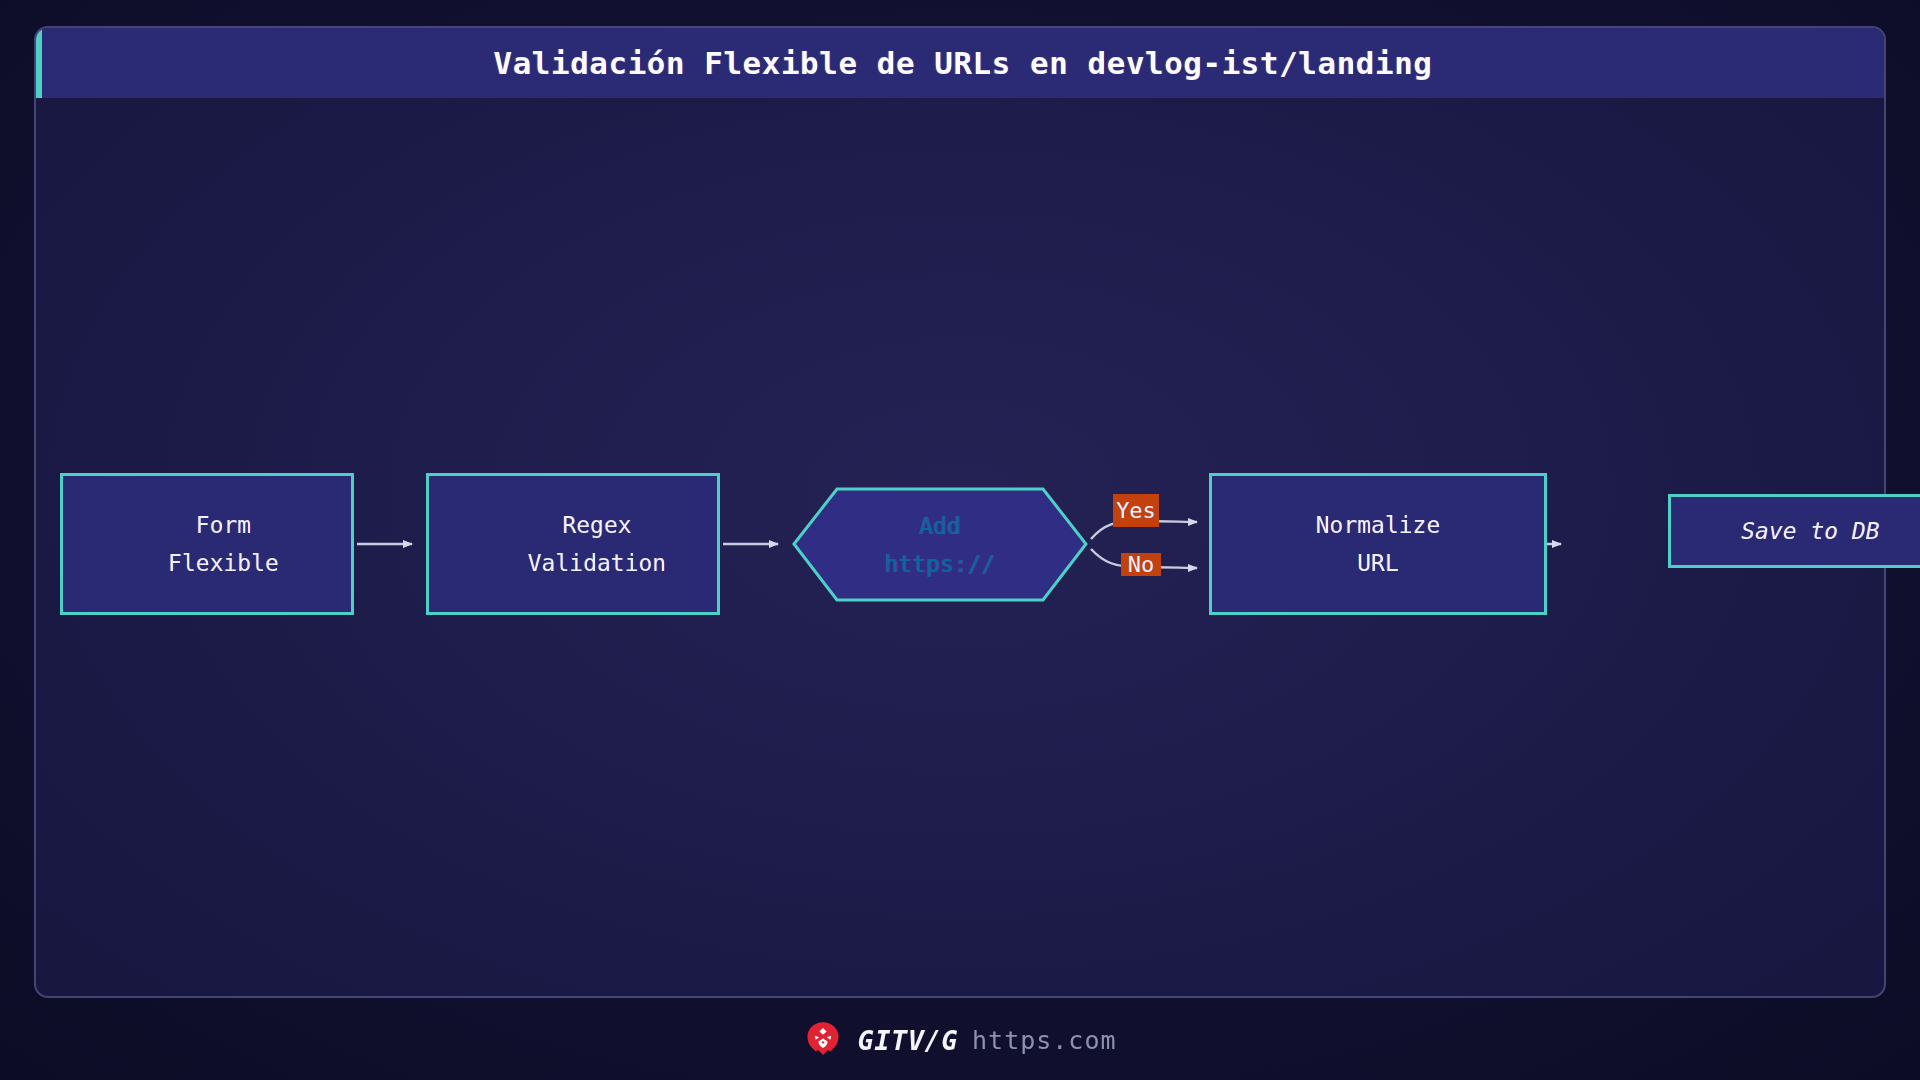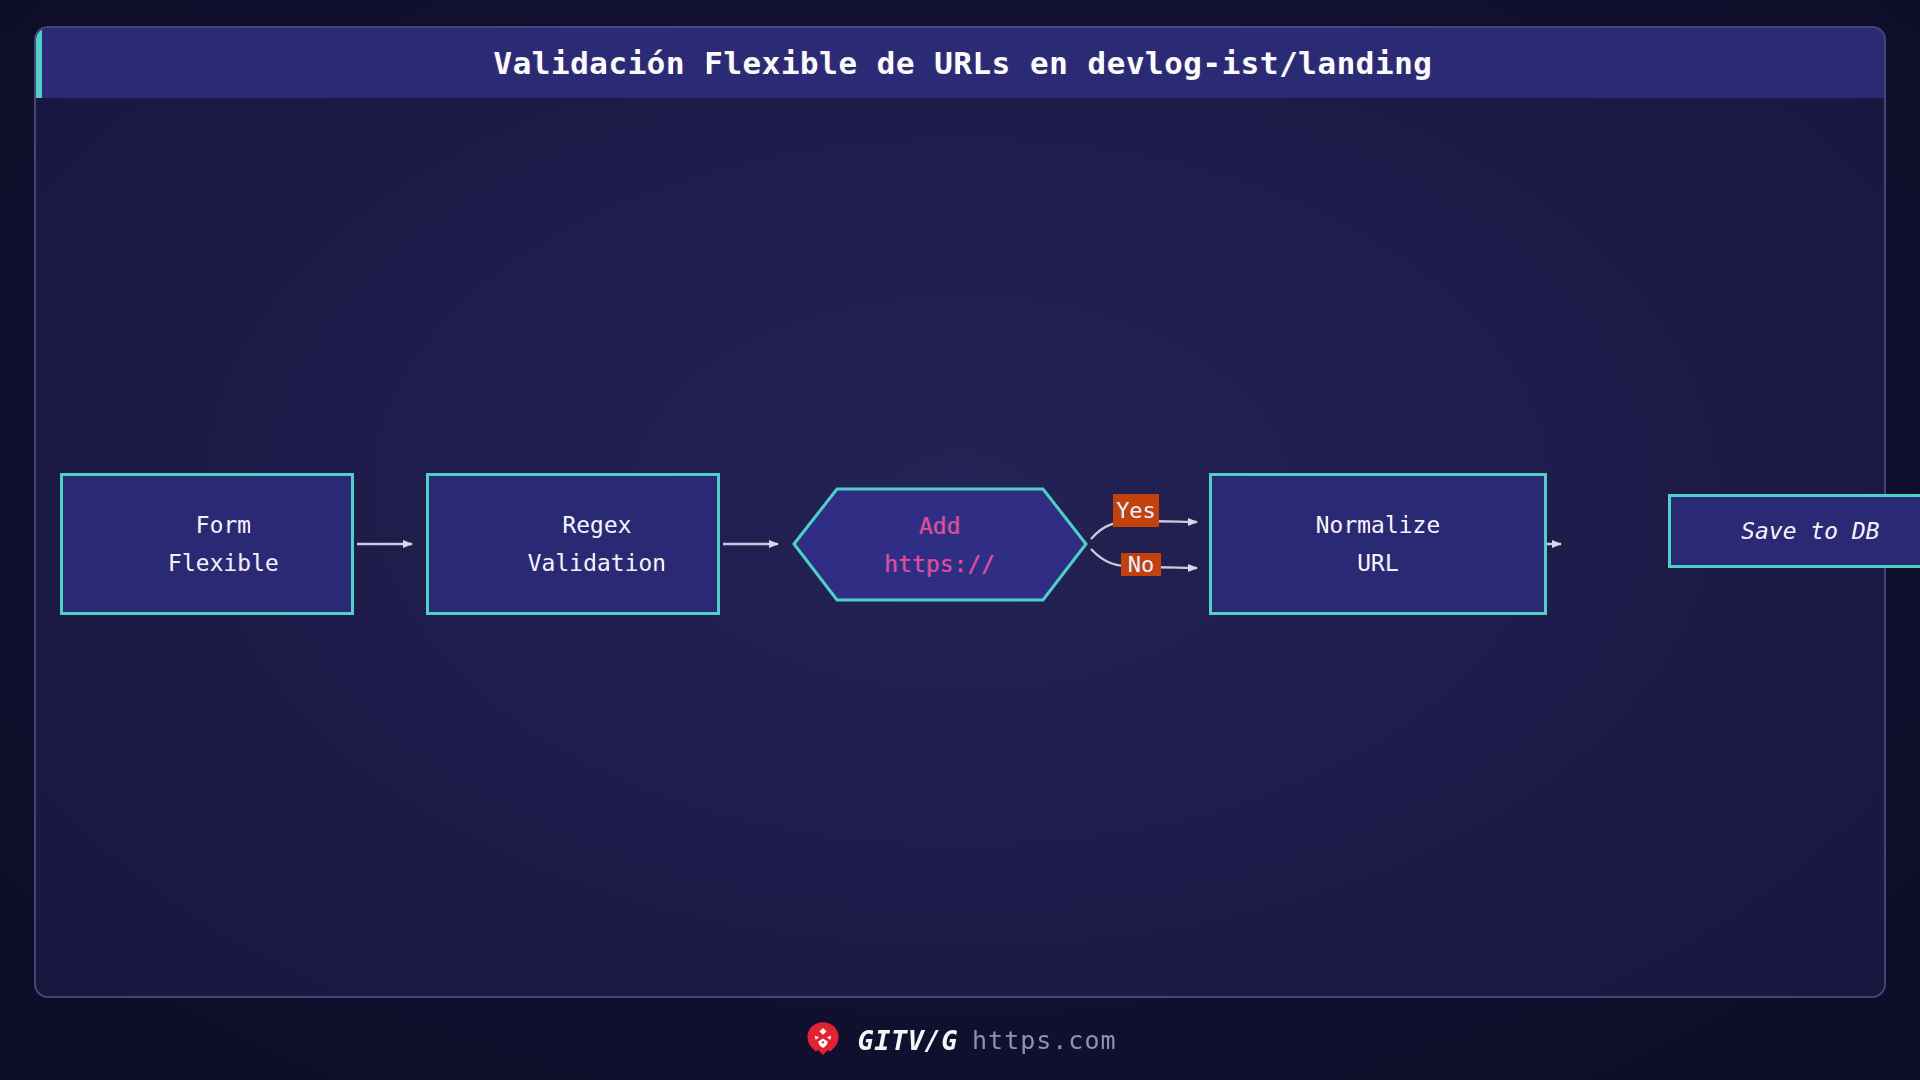--- a/index.html
+++ b/index.html
@@ -32,21 +32,21 @@
   }
   #node-form      { left:60px;   top:473px; width:294px; height:142px;padding-left:33px; }
   #node-regex     { left:426px;  top:473px; width:294px; height:142px;padding-left:48px; }
   #node-normalize { left:1209px; top:473px; width:338px; height:142px; }
   #node-save      { left:1668px; top:494px; width:285px; height:74px;font-style:italic; }
   .hex-wrap { position:absolute; left:791px; top:486px; width:298px; height:117px; }
   .hex-wrap svg { position:absolute; inset:0; }
   .hex-label {
     position:absolute; inset:0;
     display:flex; flex-direction:column; align-items:center; justify-content:center;
-    color:#ec4899; font-size:23px; line-height:38px;
+    color:#0369a1; font-size:23px; line-height:38px;
     text-shadow:0.8px 0 0 rgba(255,70,130,0.25), -0.8px 0 0 rgba(70,200,255,0.25);
     text-align:right;
   }
   .edges { position:absolute; left:0; top:0; width:1920px; height:1080px; pointer-events:none; }
   .edge-label {
     position:absolute; background:#c2410c; color:#f0eef8; font-size:22px;
     display:flex; align-items:center; justify-content:center;
     text-shadow:0.8px 0 0 rgba(255,70,130,0.3), -0.8px 0 0 rgba(70,200,255,0.3);
   }
   #label-yes { left:1113px; top:494px; width:46px; height:33px; }

